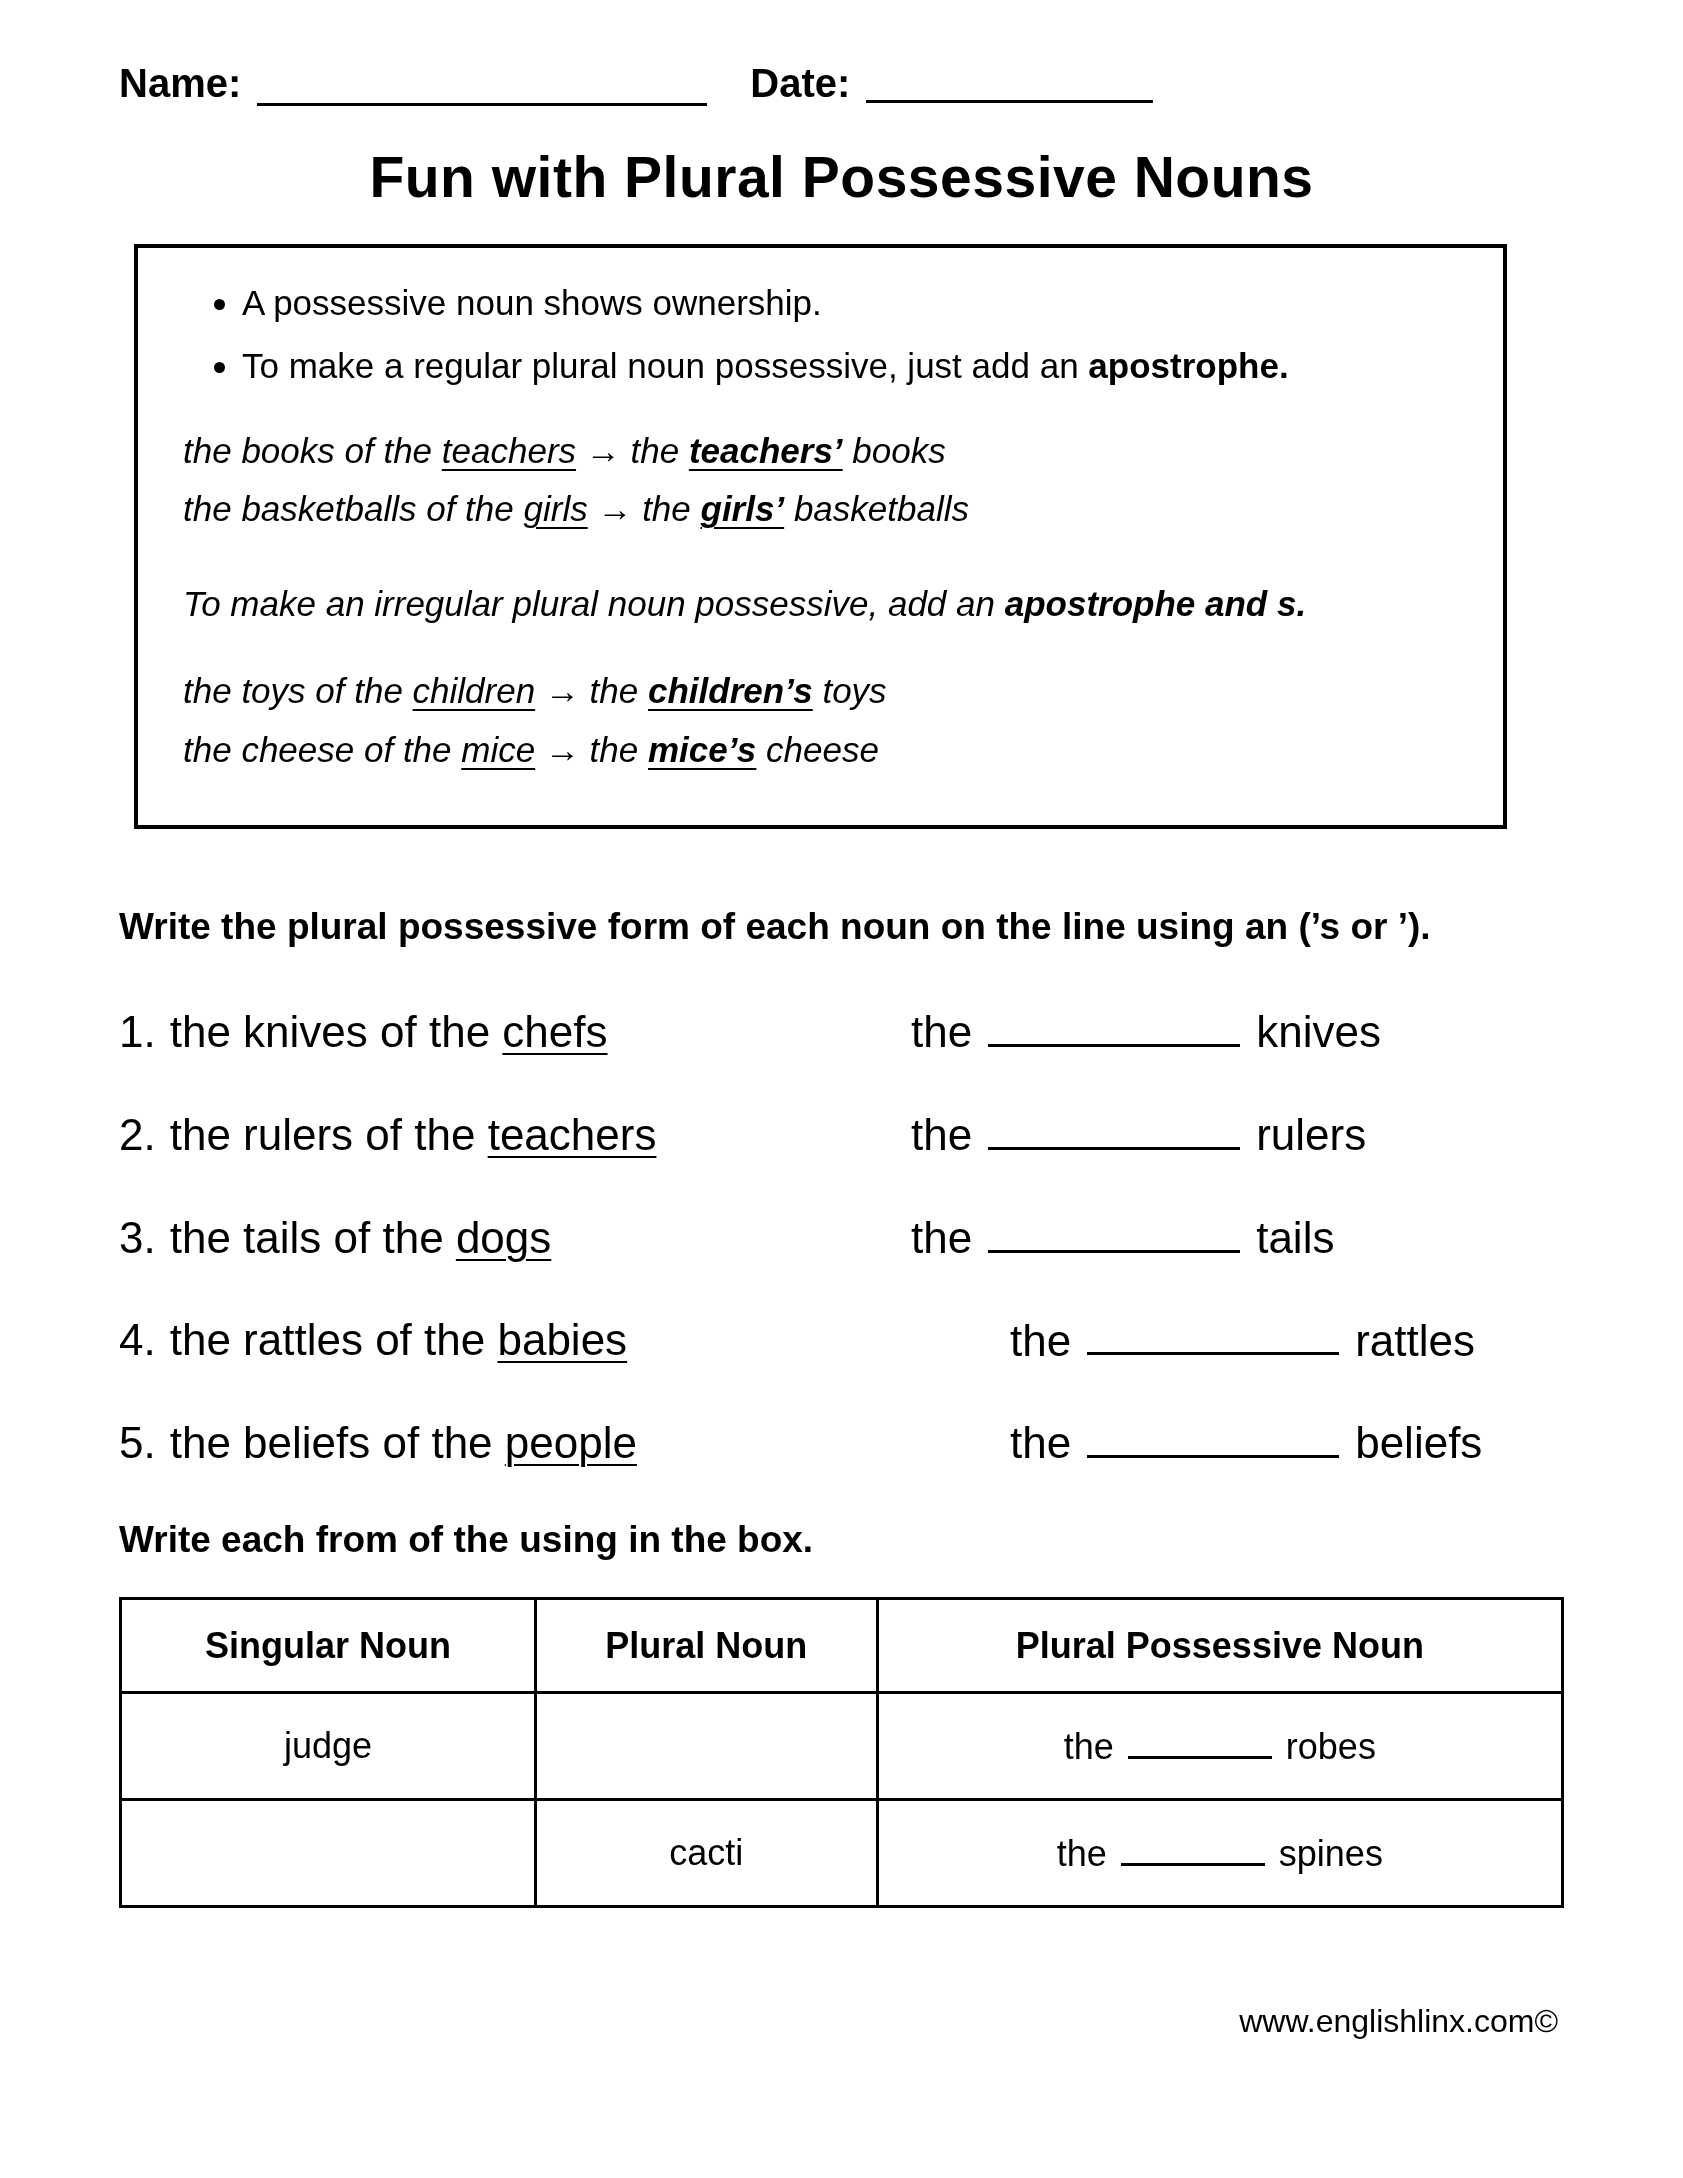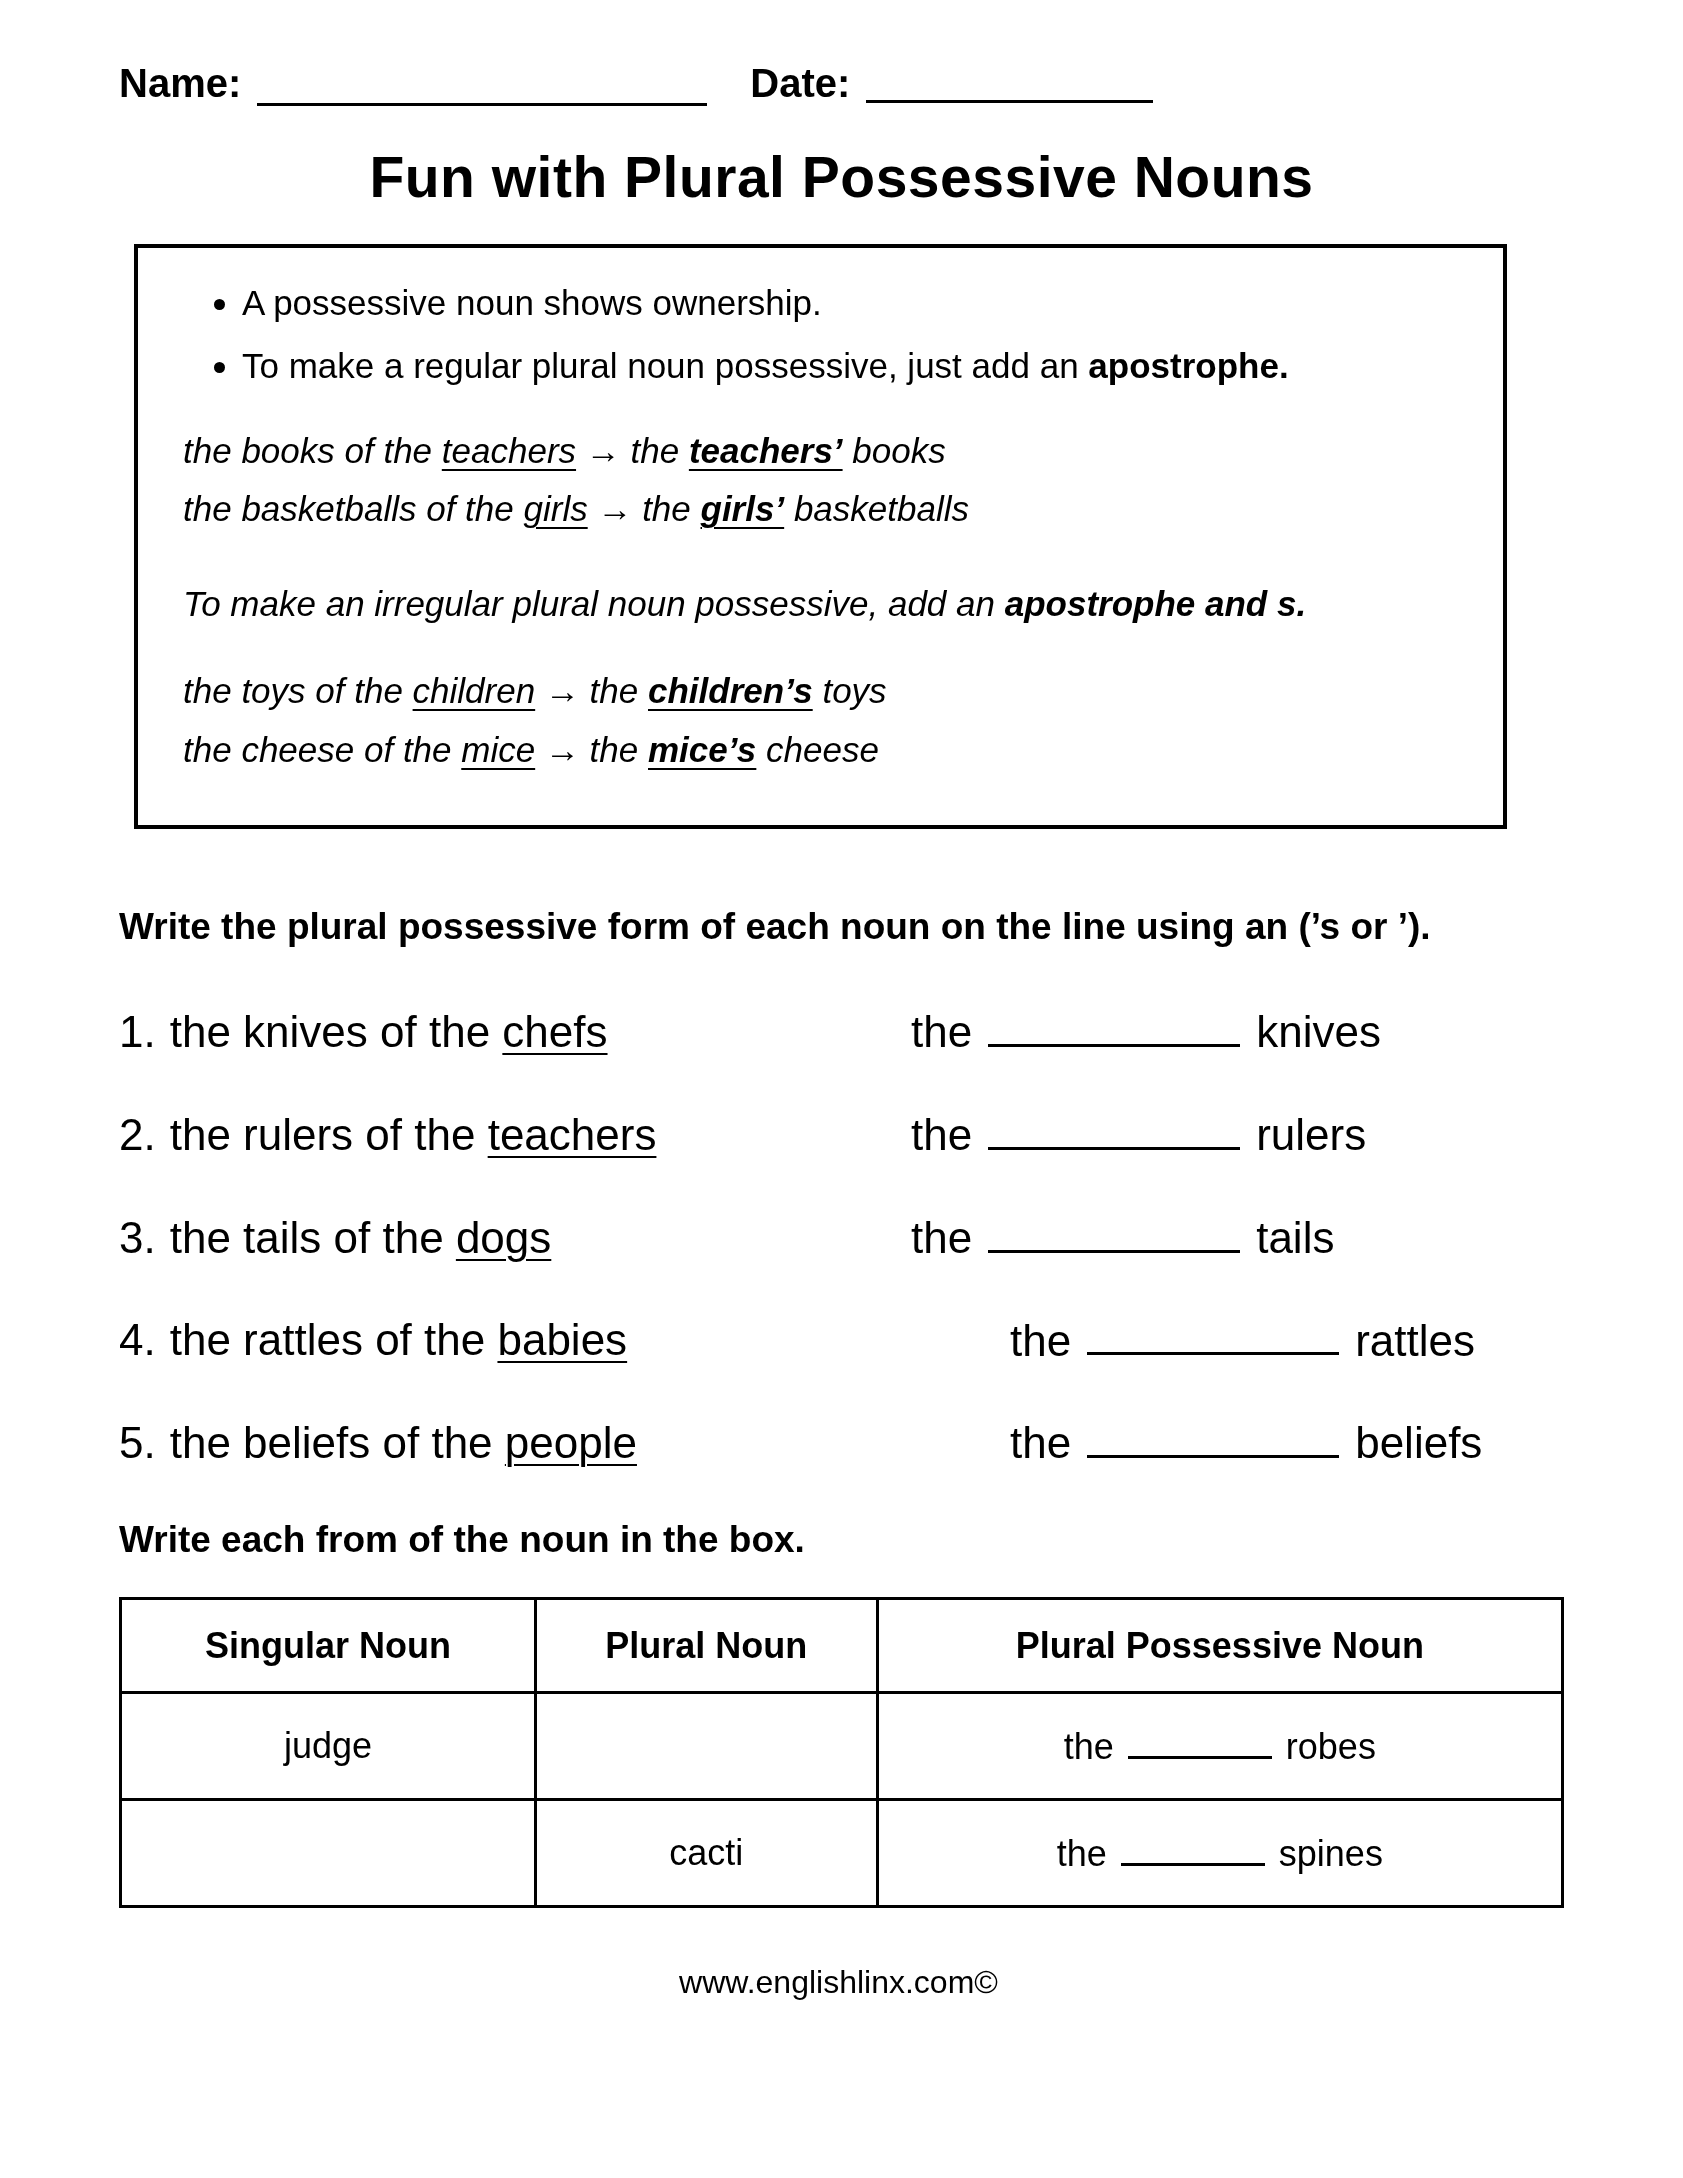--- a/index.html
+++ b/index.html
@@ -103,23 +103,23 @@
   table.noun-table th, table.noun-table td {
     border: 3px solid #000;
     text-align: center;
     font-size: 36px;
     padding: 0;
   }
   table.noun-table th { height: 94px; font-weight: bold; }
   table.noun-table td { height: 107px; font-weight: normal; }
 
   .footer {
-    text-align: center;
+    text-align: right;
     font-size: 32px;
-    margin-top: 56px;
+    margin-top: 95px;
     padding-right: 6px;
   }
 </style>
 </head>
 <body>
 
 <div class="page">
 
   <div class="topline">
     <span class="lbl">Name:</span>
@@ -210,21 +210,21 @@
         <span class="num">5.</span><span>the beliefs of the </span><span class="u">people</span>
       </div>
       <div class="ex-right">
         <span>the</span><span class="blank answer-w"></span><span>beliefs</span>
       </div>
     </div>
 
 
   </div>
 
-  <div class="section2-heading">Write each from of the noun in the box.</div>
+  <div class="section2-heading">Write each from of the using in the box.</div>
 
   <table class="noun-table">
     <tbody>
         <tr>
       <th>Singular Noun</th>
       <th>Plural Noun</th>
       <th>Plural Possessive Noun</th>
     </tr>
     <tr>
       <td>judge</td>

